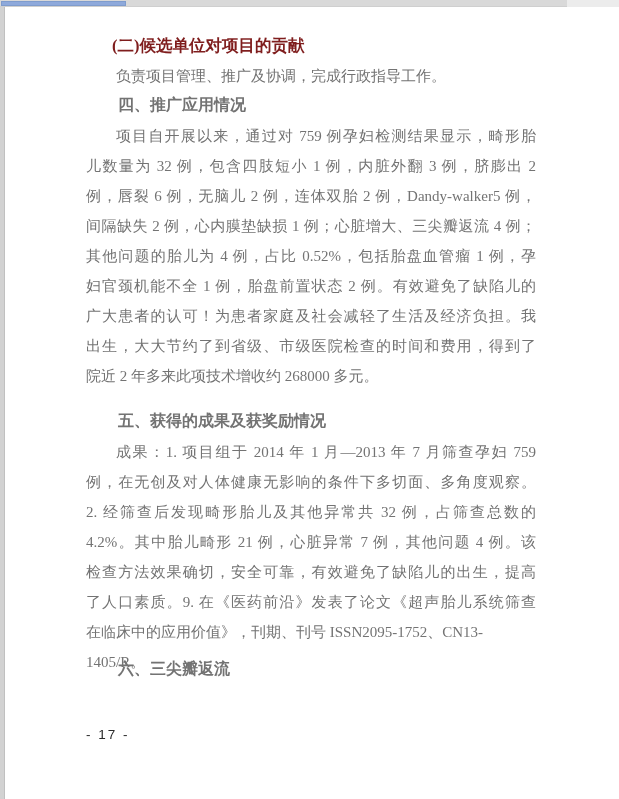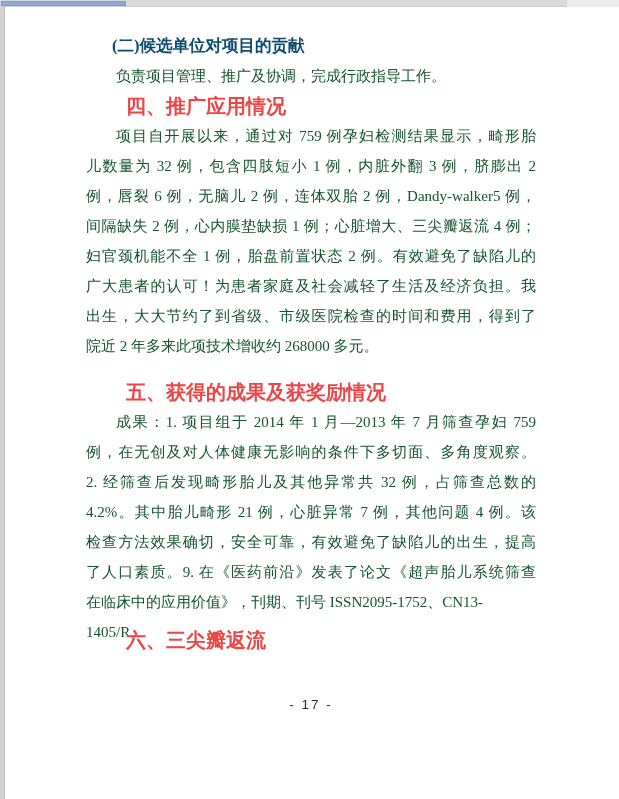--- a/index.html
+++ b/index.html
@@ -45,52 +45,51 @@
   .content {
     position: absolute; top: 24px; left: 80px;
     width: 450px;
     color: #1c1c1c;
   }
   .line {
     font-size: 15px;
     line-height: 30px;
     height: 30px;
     white-space: normal;
-    color: #14532d;
+    color: #737373;
   }
   .just { text-align: justify; text-align-last: justify; }
   .indent { text-indent: 2em; }
 
   .h-kai {
     font-family: "Liberation Serif", serif;
     font-weight: bold;
     font-size: 16.5px;
     line-height: 30px;
     height: 30px;
     text-indent: 26px;
-    color: #0c4a6e;
+    color: #7f1d1d;
   }
   .h-hei {
-    font-family: Liberation Serif, serif;
+    font-family: Liberation Mono, monospace;
     font-weight: bold;
-    font-size: 20px;
+    font-size: 16px;
     line-height: 30px;
     height: 30px;
-    color: #ef4444;
+    color: #737373;
   }
   .mt4 { margin-top: 16px; }
   .mt8 { margin-top: 8px; }
 
   .pagenum {
     margin-top: 42px;
     font-family: "Liberation Sans", sans-serif;
     font-size: 13.5px;
     letter-spacing: 2px;
     color: #2a2a2a;
-    text-align: center;
   }
 </style>
 </head>
 <body>
 
 <div class="screen">
 
   <div class="hscrollbar">
     <div class="hthumb"></div>
     <div class="hcap"></div>
@@ -104,20 +103,21 @@
       <div class="h-kai">(二)候选单位对项目的贡献</div>
 
       <div class="line indent">负责项目管理、推广及协调，完成行政指导工作。</div>
 
       <div class="h-hei indent">四、推广应用情况</div>
 
       <div class="line just indent">项目自开展以来，通过对 759 例孕妇检测结果显示，畸形胎</div>
       <div class="line just">儿数量为 32 例，包含四肢短小 1 例，内脏外翻 3 例，脐膨出 2</div>
       <div class="line just">例，唇裂 6 例，无脑儿 2 例，连体双胎 2 例，Dandy-walker5 例，</div>
       <div class="line just">间隔缺失 2 例，心内膜垫缺损 1 例；心脏增大、三尖瓣返流 4 例；</div>
+      <div class="line just">其他问题的胎儿为 4 例，占比 0.52%，包括胎盘血管瘤 1 例，孕</div>
       <div class="line just">妇官颈机能不全 1 例，胎盘前置状态 2 例。有效避免了缺陷儿的</div>
       <div class="line just">广大患者的认可！为患者家庭及社会减轻了生活及经济负担。我</div>
       <div class="line just">出生，大大节约了到省级、市级医院检查的时间和费用，得到了</div>
       <div class="line">院近 2 年多来此项技术增收约 268000 多元。</div>
 
       <div class="h-hei indent mt4">五、获得的成果及获奖励情况</div>
 
       <div class="line just indent">成果：1. 项目组于 2014 年 1 月—2013 年 7 月筛查孕妇 759</div>
       <div class="line just">例，在无创及对人体健康无影响的条件下多切面、多角度观察。</div>
       <div class="line just">2. 经筛查后发现畸形胎儿及其他异常共 32 例，占筛查总数的</div>

